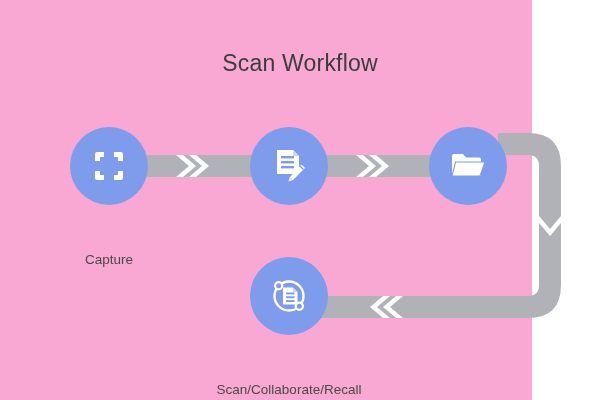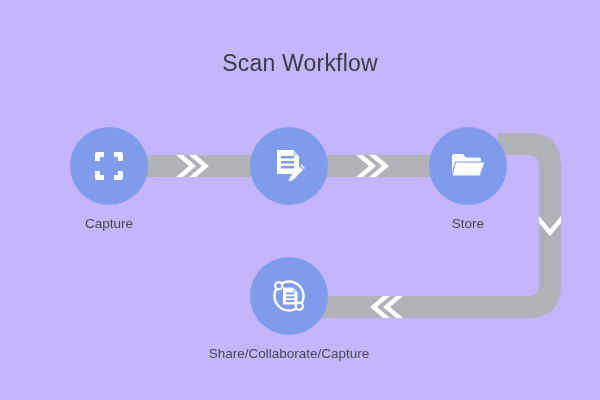--- a/index.html
+++ b/index.html
@@ -10,23 +10,23 @@
   }
   body {
     width: 600px;
     height: 400px;
     overflow: hidden;
     font-family: "Liberation Sans", sans-serif;
     -webkit-font-smoothing: antialiased;
   }
   #canvas {
     position: relative;
-    width: 600px;
+    width: 532px;
     height: 400px;
-    background: #c4b5fd;
+    background: #f9a8d4;
   }
   #diagram-title {
     position: absolute;
     left: 0;
     top: 48px;
     width: 600px;
     text-align: center;
     font-family: "Liberation Sans", sans-serif;
     font-size: 23px;
     font-weight: 400;
@@ -58,20 +58,21 @@
   }
   .node-label {
     position: absolute;
     text-align: center;
     font-family: "Liberation Sans", sans-serif;
     font-size: 13.5px;
     font-weight: 400;
     color: #4a4a4a;
     white-space: nowrap;
     line-height: 18px;
+    margin-top: 36px;
   }
   #node-capture   { left: 70px;  top: 127px; }
   #node-edit      { left: 250px; top: 127px; }
   #node-store     { left: 429px; top: 127px; }
   #node-share     { left: 250px; top: 257px; }
 
   #label-capture  { left: 29px;  top: 215px; width: 160px; }
   #label-edit     { left: 209px; top: 215px; width: 160px; }
   #label-store    { left: 388px; top: 215px; width: 160px; }
   #label-share    { left: 139px; top: 345px; width: 300px; }
@@ -154,34 +155,33 @@
     <span class="node-icon">
       <svg width="40" height="40" viewBox="0 0 40 40">
 
         <path d="M4 10 Q4 8 6 8 L15 8 L18 11.5 L31 11.5 Q33 11.5 33 13.5 L33 30 L4 30 Z" fill="#ffffff"></path>
 
         <path d="M7.5 16 L37 16 L32 30 L4 30 Z" fill="#ffffff"></path>
         <path d="M7.5 16 L37 16 L32 30 L4 30 Z" fill="none" stroke="#7f9bec" stroke-width="1.1"></path>
       </svg>
     </span>
   </div>
-  <div class="node-label" id="label-store">Store</div>
 
   <div class="node" id="node-share">
     <span class="node-icon">
       <svg width="42" height="42" viewBox="0 0 42 42">
 
         <circle cx="21" cy="21" r="14.5" fill="none" stroke="#ffffff" stroke-width="2.4"></circle>
 
         <circle cx="10.7" cy="10.7" r="3.6" fill="#7f9bec" stroke="#ffffff" stroke-width="2.2"></circle>
         <circle cx="31.3" cy="31.3" r="3.6" fill="#7f9bec" stroke="#ffffff" stroke-width="2.2"></circle>
 
         <path d="M15 12.5 L25 12.5 L29.5 17 L29.5 29.5 L15 29.5 Z" fill="#ffffff"></path>
         <path d="M25 12.5 L29.5 17 L25 17 Z" fill="#c9d6f6"></path>
         <rect x="18" y="17.5" width="8.5" height="1.9" fill="#7f9bec"></rect>
         <rect x="18" y="21.3" width="8.5" height="1.9" fill="#7f9bec"></rect>
         <rect x="18" y="25.1" width="8.5" height="1.9" fill="#7f9bec"></rect>
       </svg>
     </span>
   </div>
-  <div class="node-label" id="label-share">Share/Collaborate/Capture</div>
+  <div class="node-label" id="label-share">Scan/Collaborate/Recall</div>
 
 </div>
 
 </body></html>

